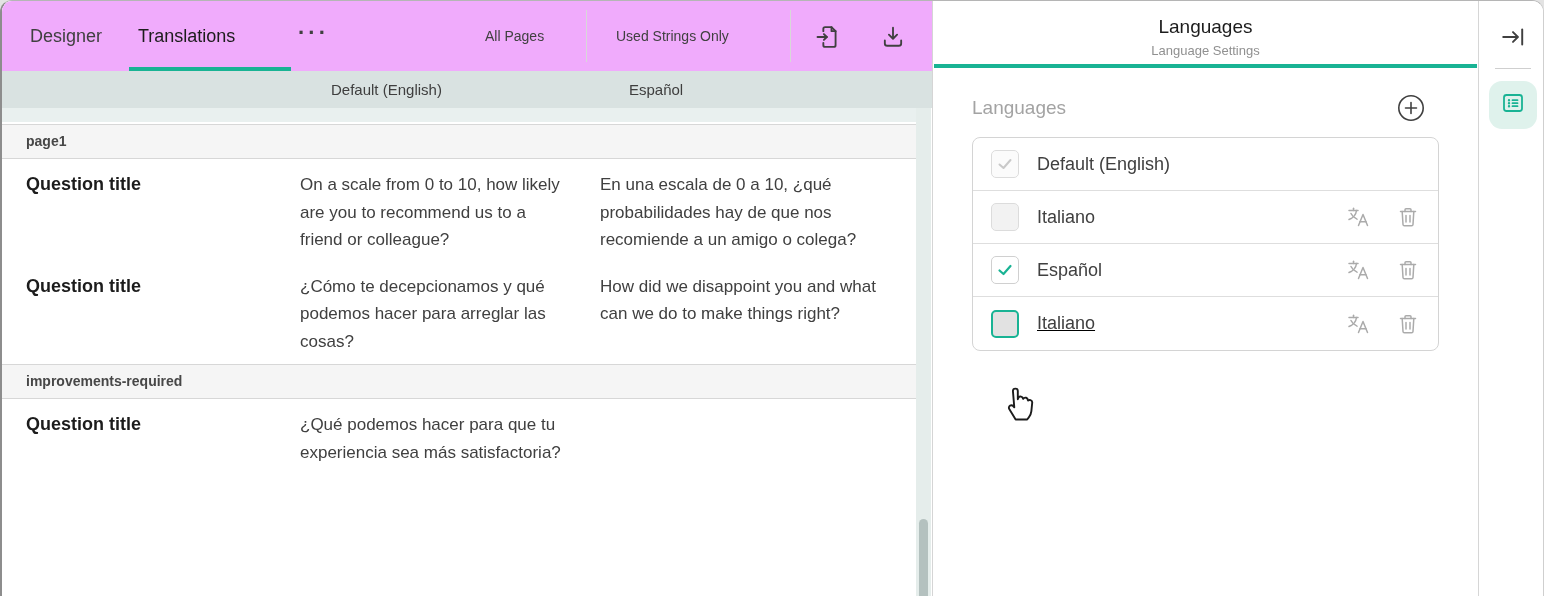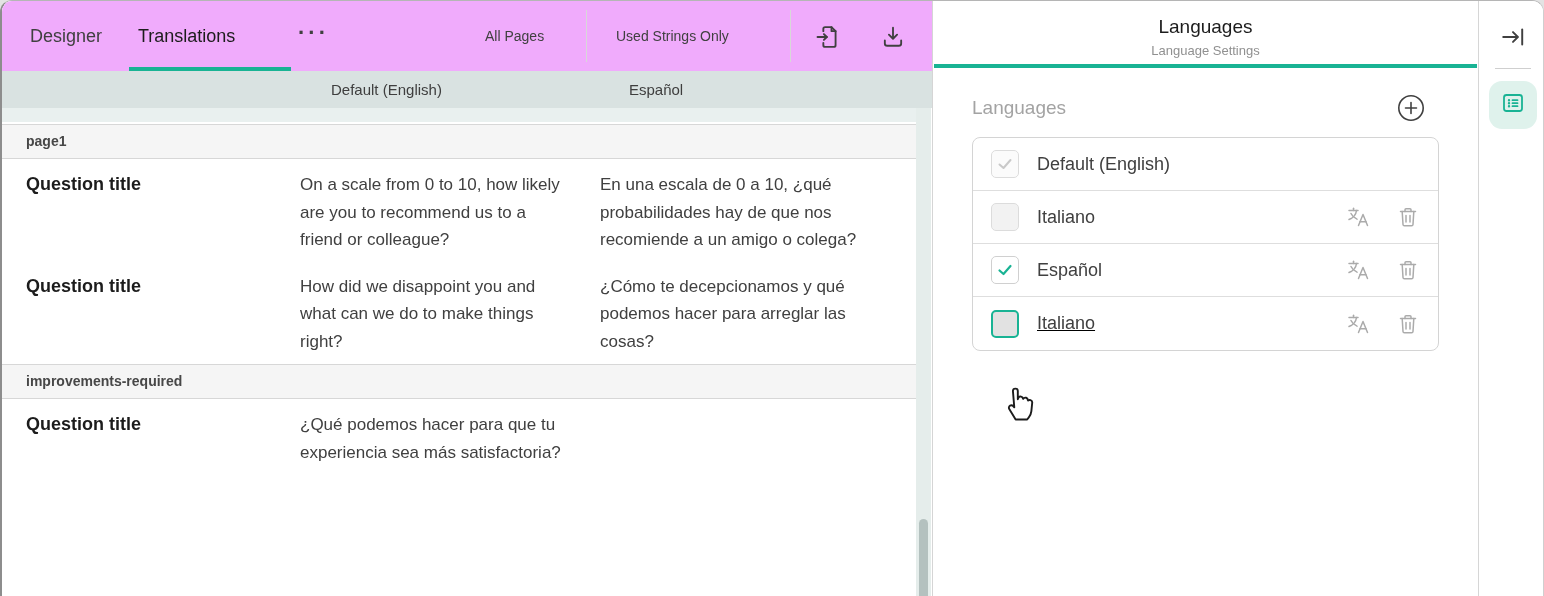--- a/index.html
+++ b/index.html
@@ -129,22 +129,22 @@
       <div class="group-row">page1</div>
 
       <div class="q-row">
         <div class="q-label">Question title</div>
         <div class="q-cell">On a scale from 0 to 10, how likely are you to recommend us to a friend or colleague?</div>
         <div class="q-cell">En una escala de 0 a 10, ¿qué probabilidades hay de que nos recomiende a un amigo o colega?</div>
       </div>
 
       <div class="q-row">
         <div class="q-label">Question title</div>
+        <div class="q-cell">¿Cómo te decepcionamos y qué podemos hacer para arreglar las cosas?</div>
         <div class="q-cell">How did we disappoint you and what can we do to make things right?</div>
-        <div class="q-cell">¿Cómo te decepcionamos y qué podemos hacer para arreglar las cosas?</div>
       </div>
 
       <div class="group-row">improvements-required</div>
       <div class="q-row">
         <div class="q-label">Question title</div>
         <div class="q-cell">¿Qué podemos hacer para que tu experiencia sea más satisfactoria?</div>
       </div>
     </div>
 
     <div class="scroll-area">

